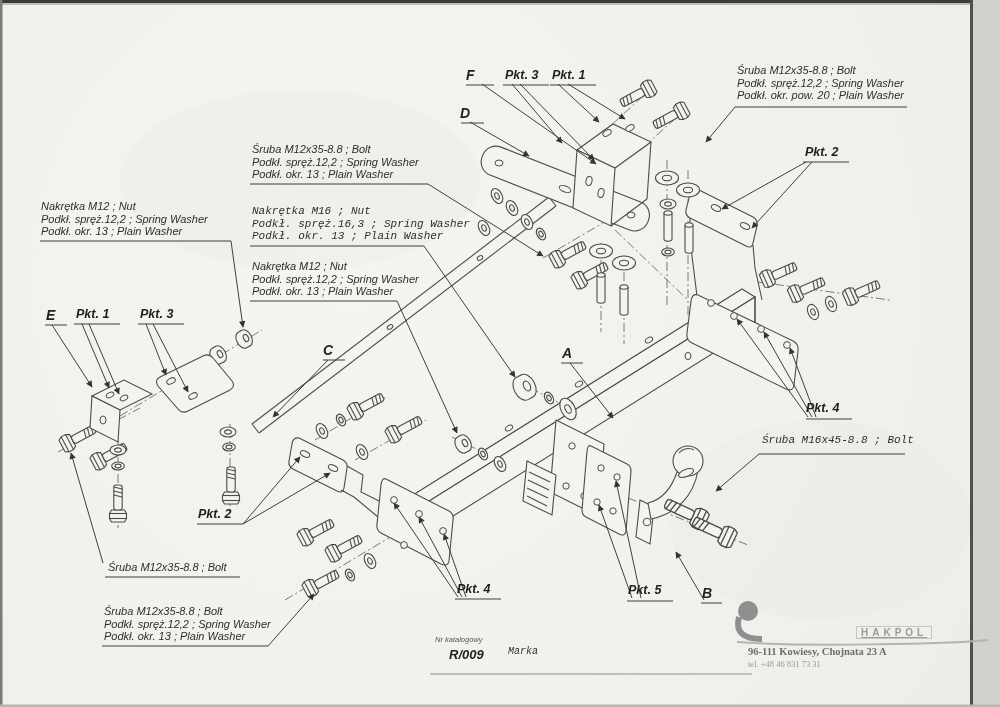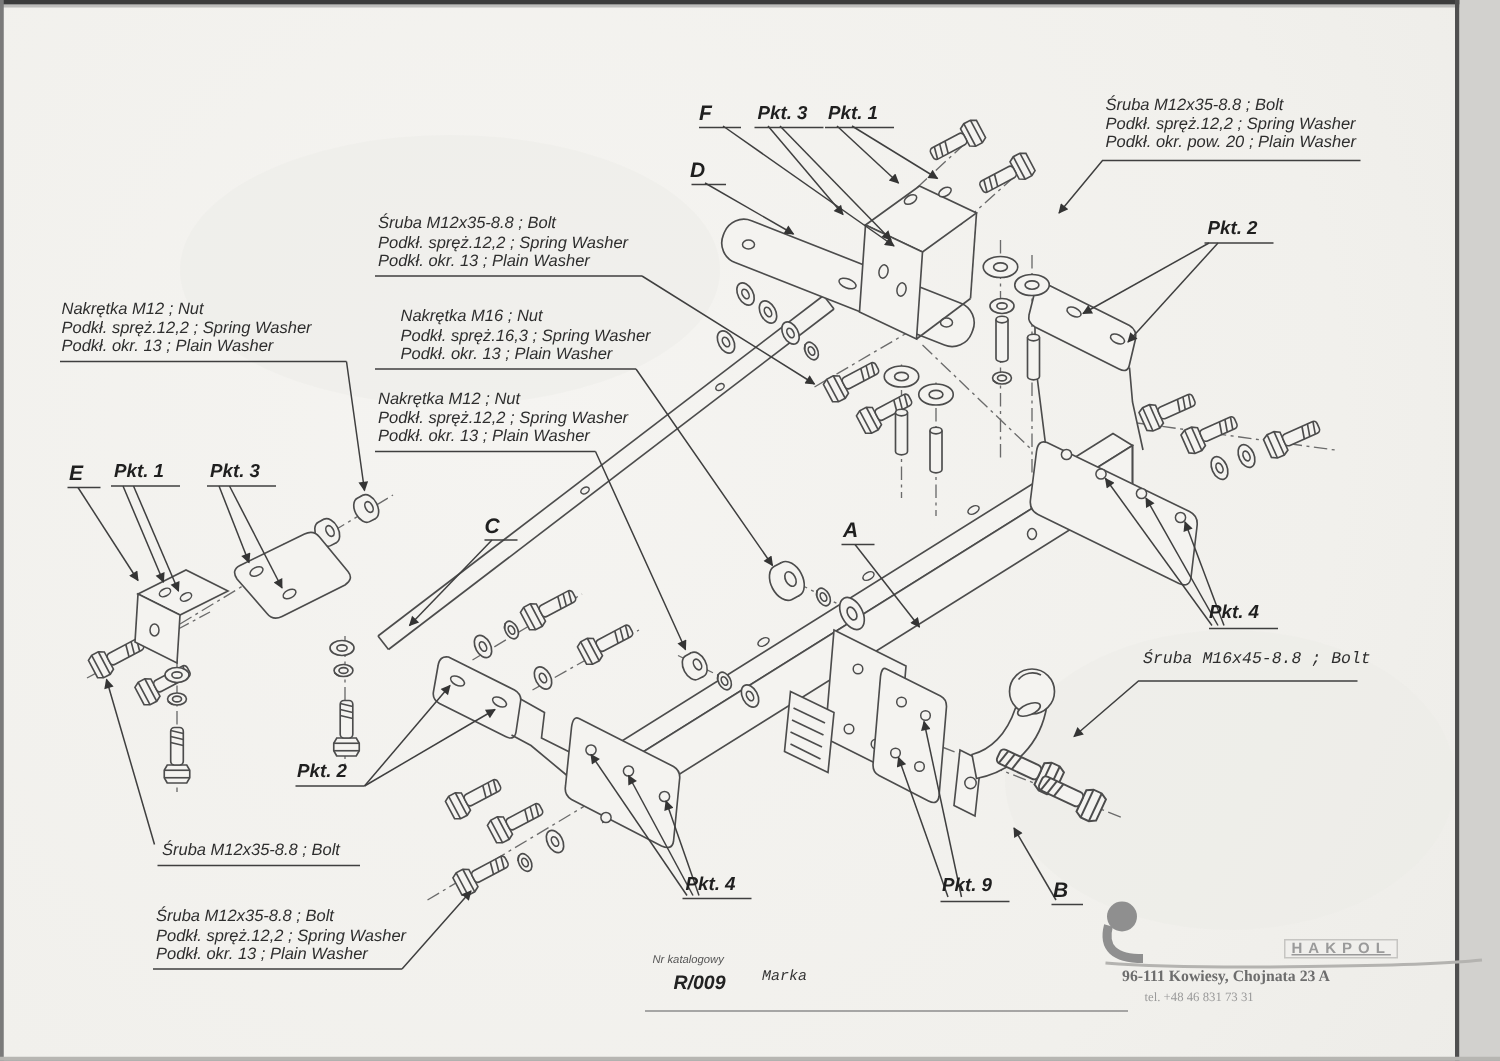--- a/index.html
+++ b/index.html
@@ -8,21 +8,21 @@
         font-family:"Liberation Sans",sans-serif;}
   .note{position:absolute;font:italic 11px/12.6px "Liberation Sans",sans-serif;color:#2e2e2e;white-space:nowrap;z-index:5;}
   .ref{position:absolute;font:italic bold 14px "Liberation Sans",sans-serif;color:#1f1f1f;white-space:nowrap;z-index:5;}
   .pkt{position:absolute;font:italic bold 12.5px "Liberation Sans",sans-serif;color:#1f1f1f;white-space:nowrap;z-index:5;}
   .tb-small{position:absolute;font:italic 7.5px "Liberation Sans",sans-serif;color:#555;z-index:5;}
   .tb-mid{position:absolute;font:italic 10px "Liberation Sans",sans-serif;color:#333;z-index:5;}
   .tb-big{position:absolute;font:italic bold 13px "Liberation Sans",sans-serif;color:#222;z-index:5;white-space:pre;}
   .brand-name{position:absolute;font:italic bold 30px "Liberation Sans",sans-serif;color:#9c9c9c;letter-spacing:2px;z-index:5;}
   .brand-sub{position:absolute;font:bold 10px "Liberation Sans",sans-serif;color:#9a9a9a;letter-spacing:4px;border:1px solid #c6c5c2;background:#f0efec;padding:0 4px;z-index:5;}
   .addr1{position:absolute;font:bold 10.5px "Liberation Serif",serif;color:#6d6d6d;z-index:5;text-align:right;}
-  .addr2{position:absolute;font:8.5px "Liberation Serif",serif;color:#9a9a9a;z-index:5;margin-left:15px;}
+  .addr2{position:absolute;font:8.5px "Liberation Serif",serif;color:#9a9a9a;z-index:5;}
   svg{position:absolute;left:0;top:0;z-index:2;}
   .pt{fill:#f4f3f0;stroke:#4c4c4c;stroke-width:1.1;}
   .ln{fill:none;stroke:#4c4c4c;stroke-width:1.1;}
   .dd{fill:none;stroke:#6b6b6b;stroke-width:0.9;stroke-dasharray:9 3 2 3;}
   .lead{fill:none;stroke:#3f3f3f;stroke-width:1;}
   .ul{stroke:#3f3f3f;stroke-width:1;}
   .hole{fill:#f4f3f0;stroke:#4c4c4c;stroke-width:1;}
 </style>
 </head>
 <body>
@@ -353,21 +353,21 @@
   <div>Podkł. spręż.12,2 ; Spring Washer</div>
   <div>Podkł. okr. pow. 20 ; Plain Washer</div>
 </div>
 
 <div class="note" style="left:252px;top:143px;">
   <div>Śruba M12x35-8.8 ;  Bolt</div>
   <div>Podkł. spręż.12,2 ; Spring Washer</div>
   <div>Podkł. okr. 13 ; Plain Washer</div>
 </div>
 
-<div class="note" style="left:267px;top:205px;">
+<div class="note" style="left:252px;top:205px;font-family:Liberation Mono, monospace;">
   <div>Nakrętka  M16 ; Nut</div>
   <div>Podkł. spręż.16,3 ; Spring Washer</div>
   <div>Podkł. okr. 13 ; Plain Washer</div>
 </div>
 
 <div class="note" style="left:41px;top:200px;">
   <div>Nakrętka  M12 ; Nut</div>
   <div>Podkł. spręż.12,2 ; Spring Washer</div>
   <div>Podkł. okr. 13 ; Plain Washer</div>
 </div>
@@ -399,21 +399,21 @@
 <div class="ref" style="left:562px;top:345px;">A</div>
 <div class="ref" style="left:702px;top:585px;">B</div>
 
 <div class="pkt" style="left:505px;top:68px;">Pkt. 3</div>
 <div class="pkt" style="left:552px;top:68px;">Pkt. 1</div>
 <div class="pkt" style="left:805px;top:145px;">Pkt. 2</div>
 <div class="pkt" style="left:76px;top:307px;">Pkt. 1</div>
 <div class="pkt" style="left:140px;top:307px;">Pkt. 3</div>
 <div class="pkt" style="left:198px;top:507px;">Pkt. 2</div>
 <div class="pkt" style="left:457px;top:582px;">Pkt. 4</div>
-<div class="pkt" style="left:628px;top:583px;">Pkt. 9</div>
+<div class="pkt" style="left:628px;top:583px;">Pkt. 5</div>
 <div class="pkt" style="left:806px;top:401px;">Pkt. 4</div>
 
 <div class="tb-small" style="left:435px;top:635px;">Nr katalogowy</div>
 <div class="tb-big" style="left:449px;top:647px;">R/009</div>
 <div class="tb-mid" style="left:508px;top:646px;font-family:Liberation Mono, monospace;">Marka</div>
 
 <div class="brand-sub" style="left:856px;top:626px;text-decoration:underline;">HAKPOL</div>
 <div class="addr1" style="left:748px;top:646px;">96-111 Kowiesy, Chojnata 23 A</div>
 <div class="addr2" style="left:748px;top:659px;">tel. +48 46 831 73 31</div>
 

